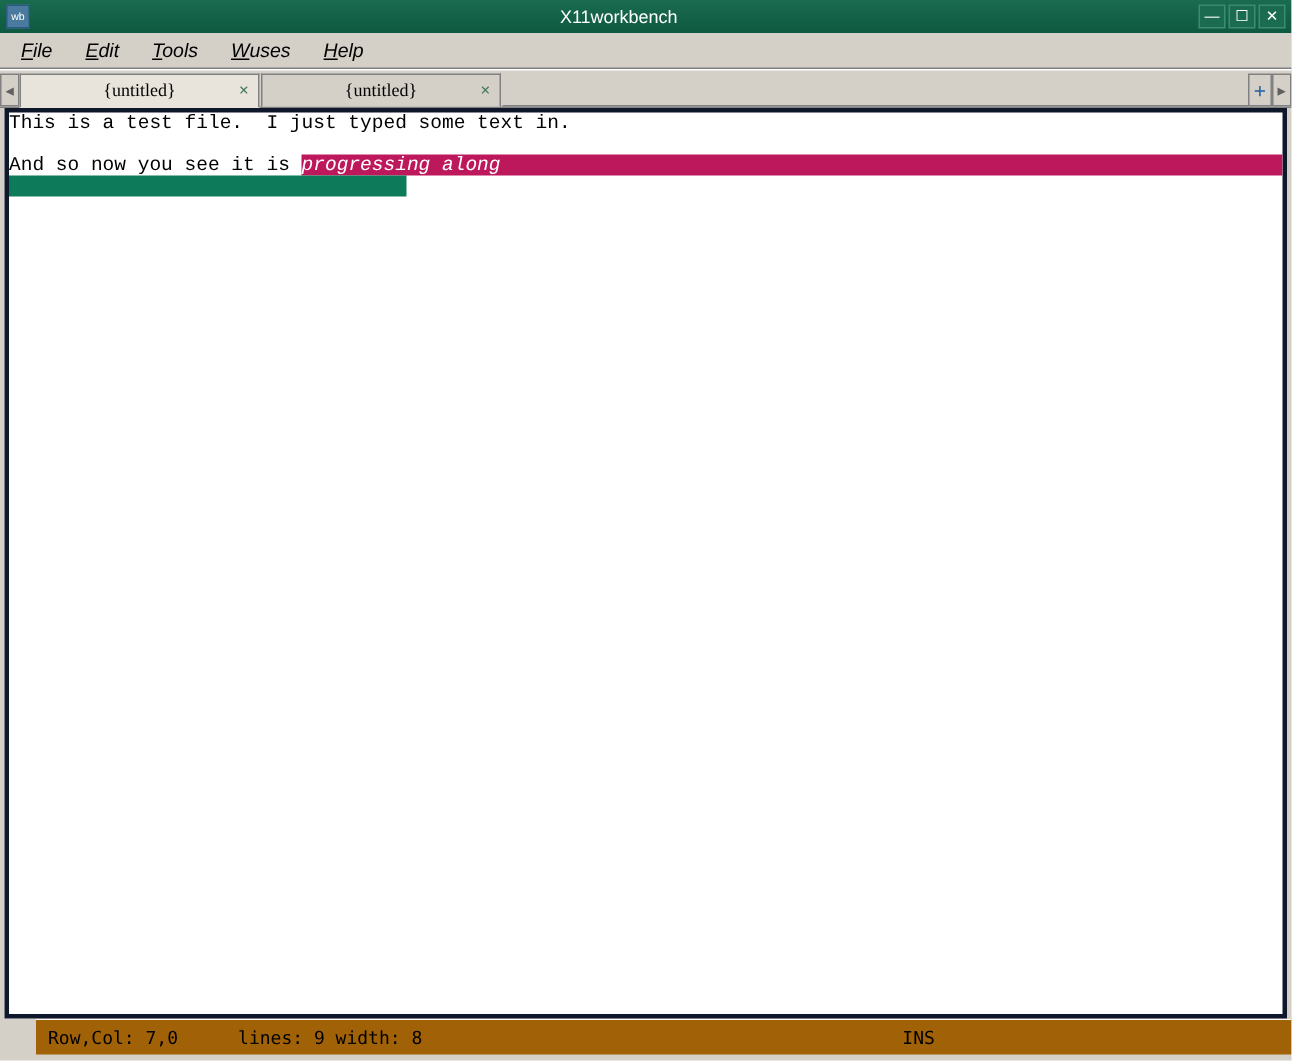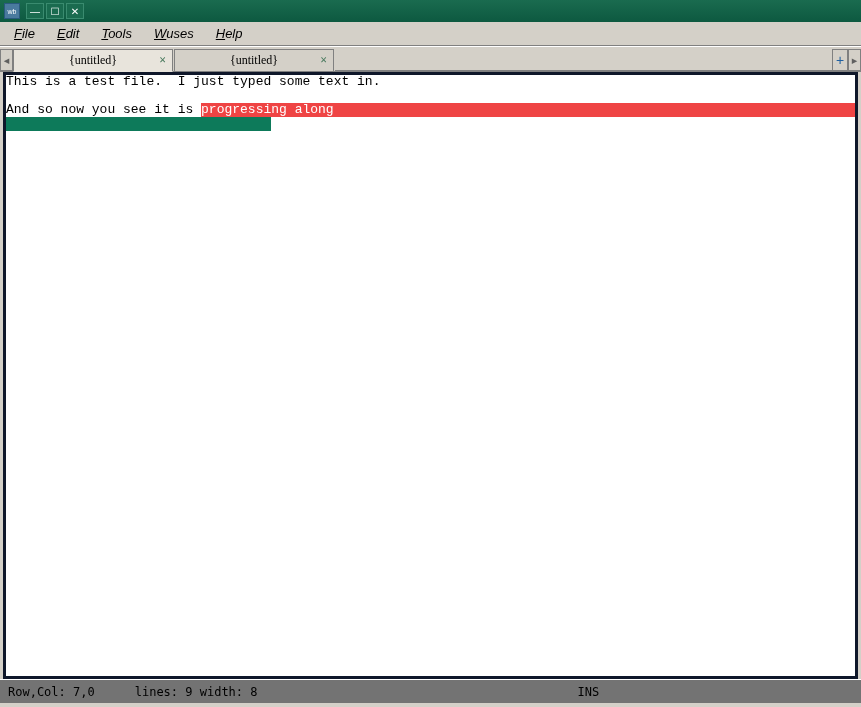--- a/index.html
+++ b/index.html
@@ -138,51 +138,54 @@
       font-family: "Courier New", monospace;
       font-size: 13px;
       line-height: 14px;
       position: relative;
     }
     .editor-line {
       white-space: pre;
       height: 14px;
     }
     .sel {
-      background: #ef4444;
+      background: #be185d;
       color: white;
+      font-style: italic;
     }
     .sel-block {
       display: inline-block;
       background: #0d7a5a;
       width: 265px;
       height: 14px;
     }
     .statusbar {
       height: 24px;
-      background: #737373;
+      background: #a16207;
       border-top: 1px solid #ffffff;
       display: flex;
       align-items: center;
       font-size: 12px;
       font-family: monospace;
       padding: 0 8px;
+      margin-left: 24px;
     }
     .status-seg {
       margin-right: 40px;
     }
     .status-ins {
       margin-left: 280px;
     }
   </style>
 </head>
 <body>
 
 <div class="titlebar">
   <div class="app-icon">wb</div>
+  <div class="title-text">X11workbench</div>
   <div class="window-controls">
     <div class="win-btn">—</div>
     <div class="win-btn">☐</div>
     <div class="win-btn">✕</div>
   </div>
 </div>
 
 <div class="menubar">
   <span class="menu-item"><span class="underline">F</span><span>ile</span></span>
   <span class="menu-item"><span class="underline">E</span><span>dit</span></span>

